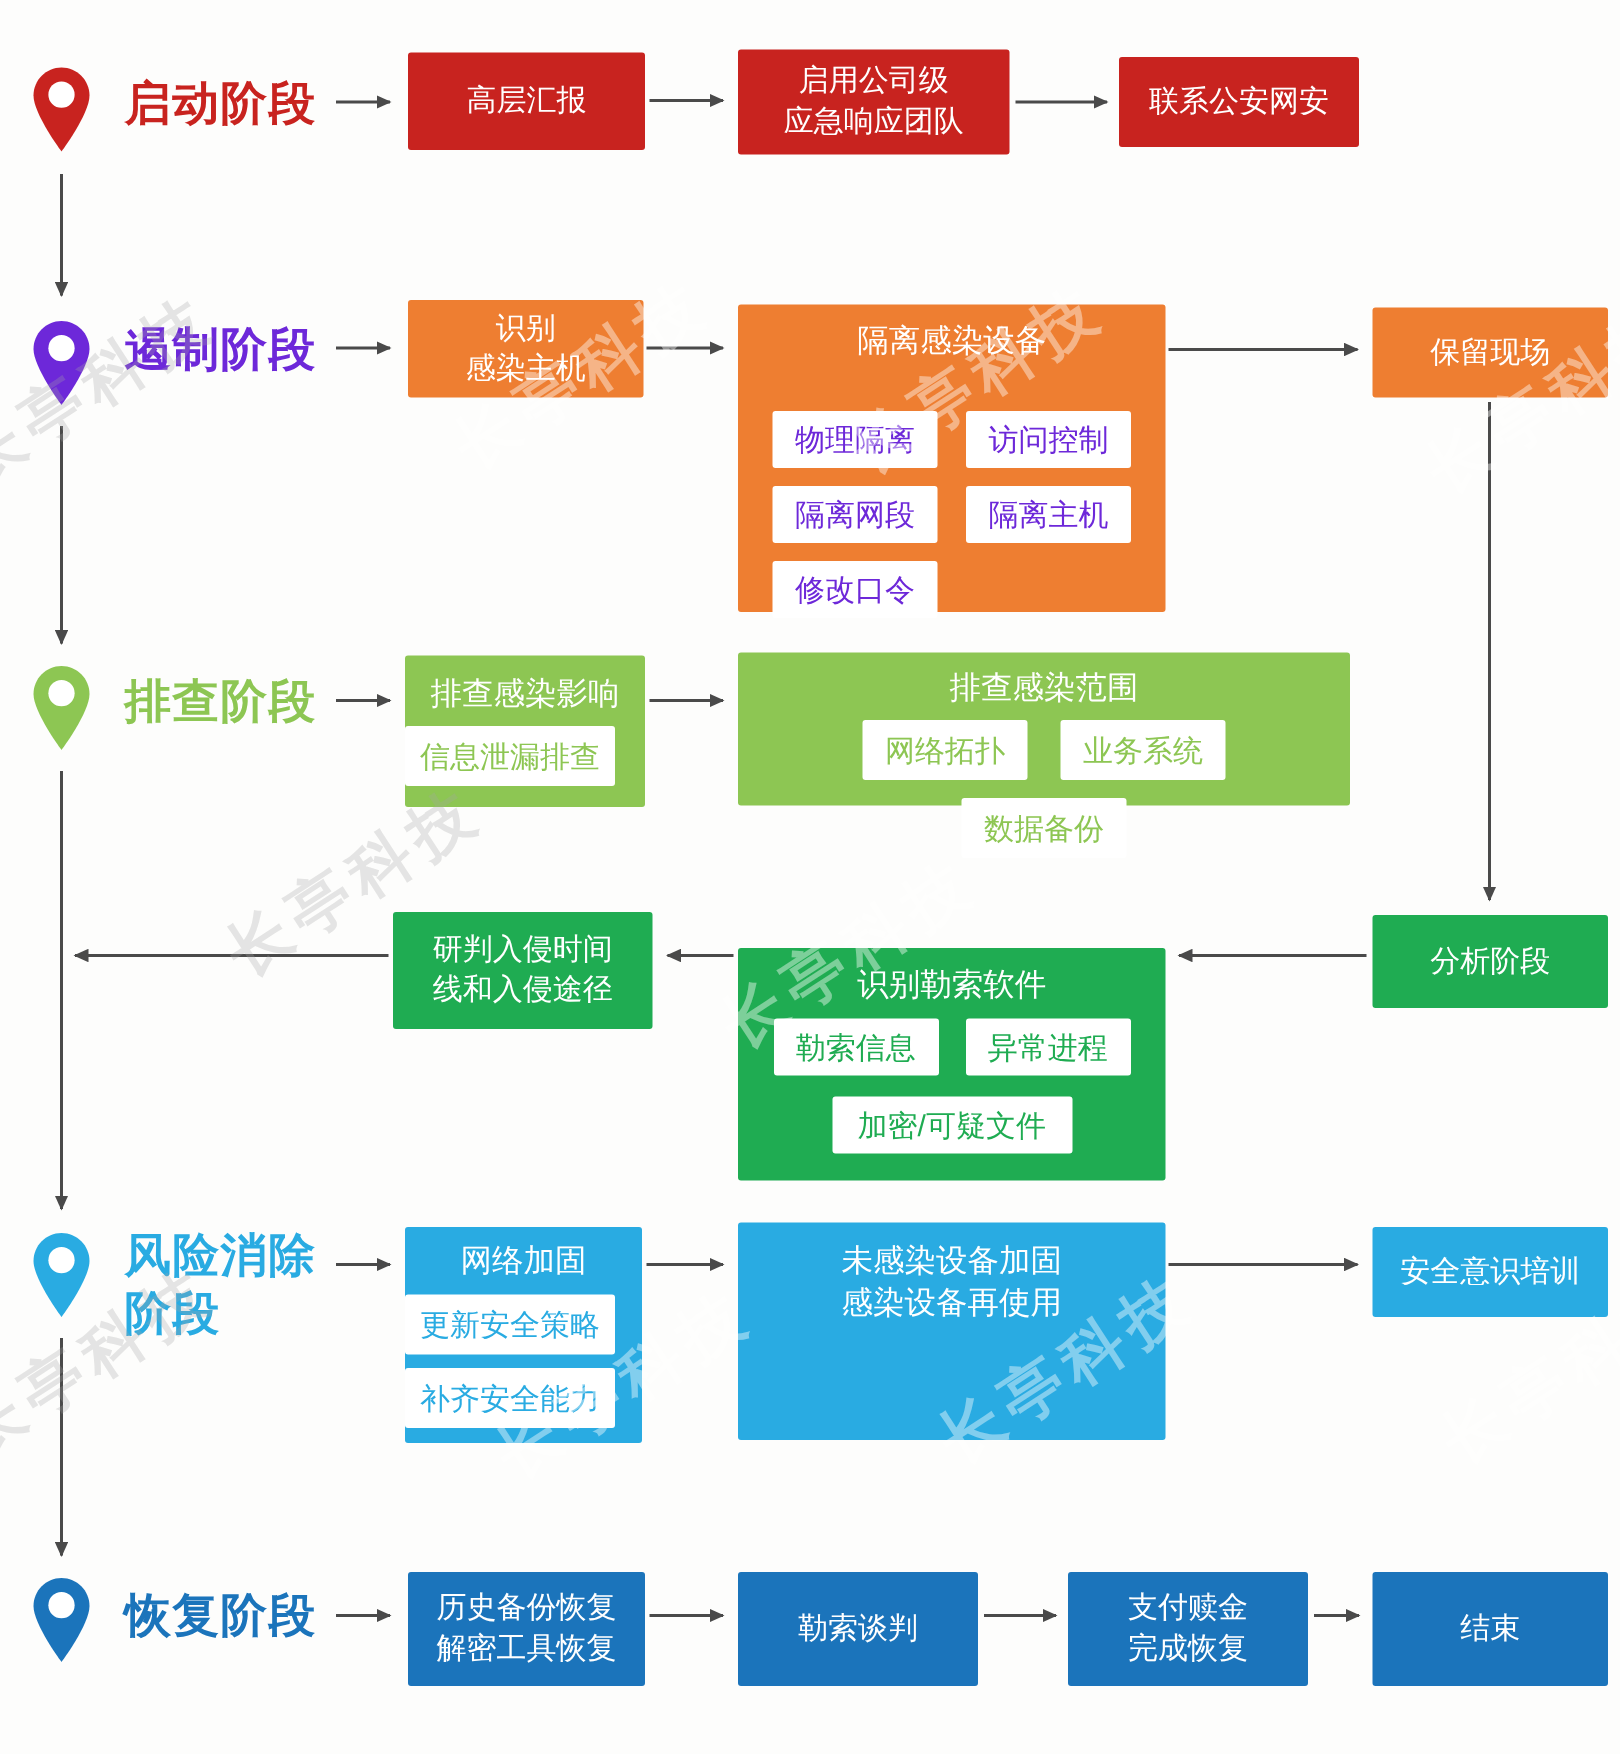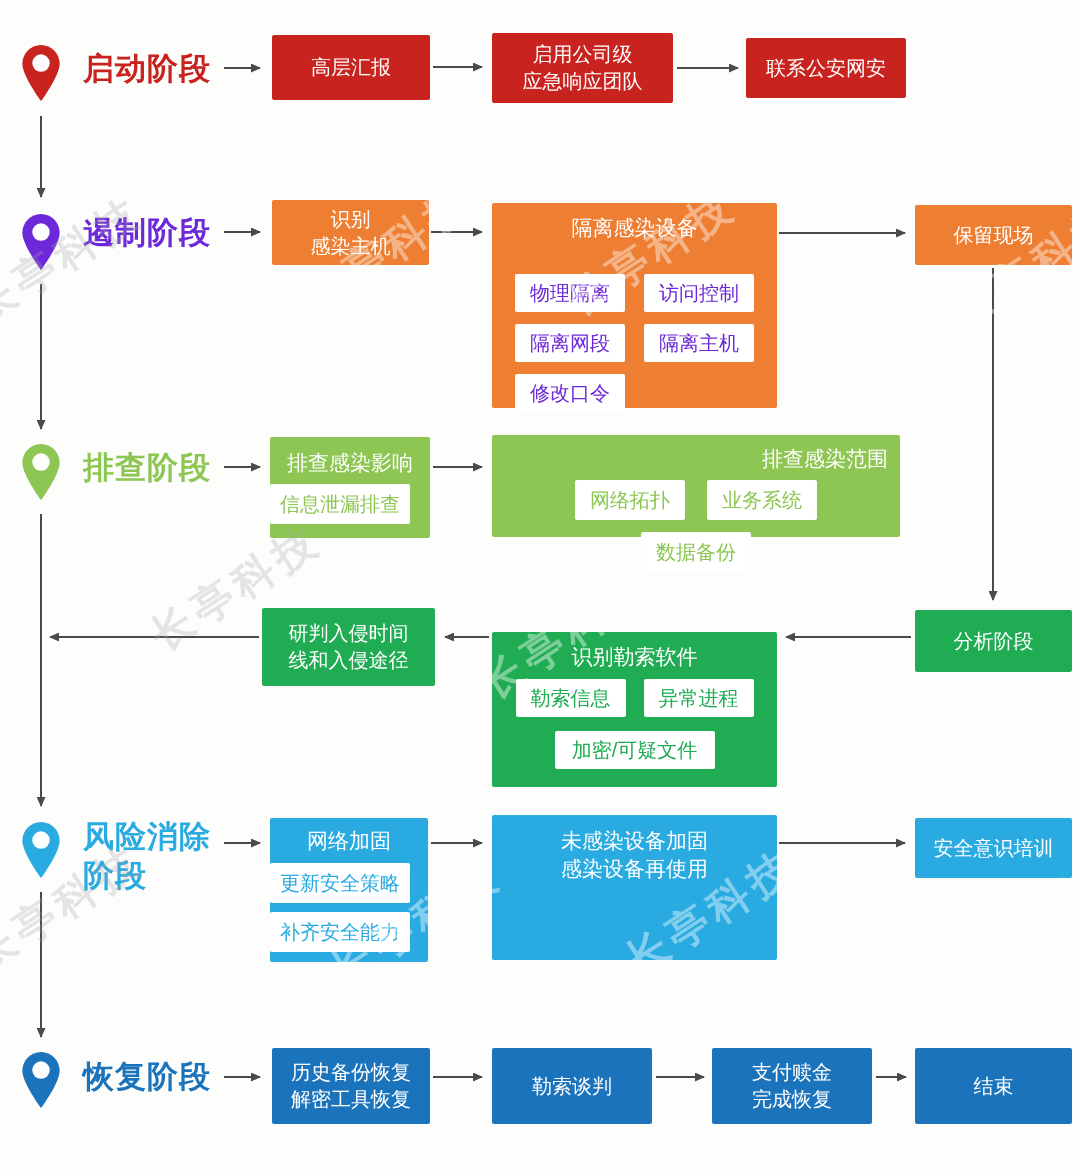--- a/index.html
+++ b/index.html
@@ -144,21 +144,21 @@
   <div class="phase-label t-lgreen" style="left:83px;top:449px;">排查阶段</div>
 
   <div class="panel bg-lgreen" style="left:270px;top:437px;width:160px;height:101px;">
     <div class="panel-title" style="padding:12px 0 7px;">排查感染影响</div>
     <div class="col-items">
       <div class="sub-item t-lgreen" style="width:140px;height:40px;">信息泄漏排查</div>
     </div>
   </div>
 
   <div class="panel bg-lgreen" style="left:492px;top:435px;width:408px;height:102px;">
-    <div class="panel-title" style="padding:10px 12px 7px;text-align:right;">排查感染范围</div>
+    <div class="panel-title" style="padding:10px 12px 7px;">排查感染范围</div>
     <div class="panel-items center" style="column-gap:22px;">
       <div class="sub-item t-lgreen" style="height:40px;">网络拓扑</div>
       <div class="sub-item t-lgreen" style="height:40px;">业务系统</div>
       <div class="sub-item t-lgreen" style="height:40px;">数据备份</div>
     </div>
   </div>
 
   <div class="box bg-green" style="left:262px;top:608px;width:173px;height:78px;">研判入侵时间
 线和入侵途径</div>
 

